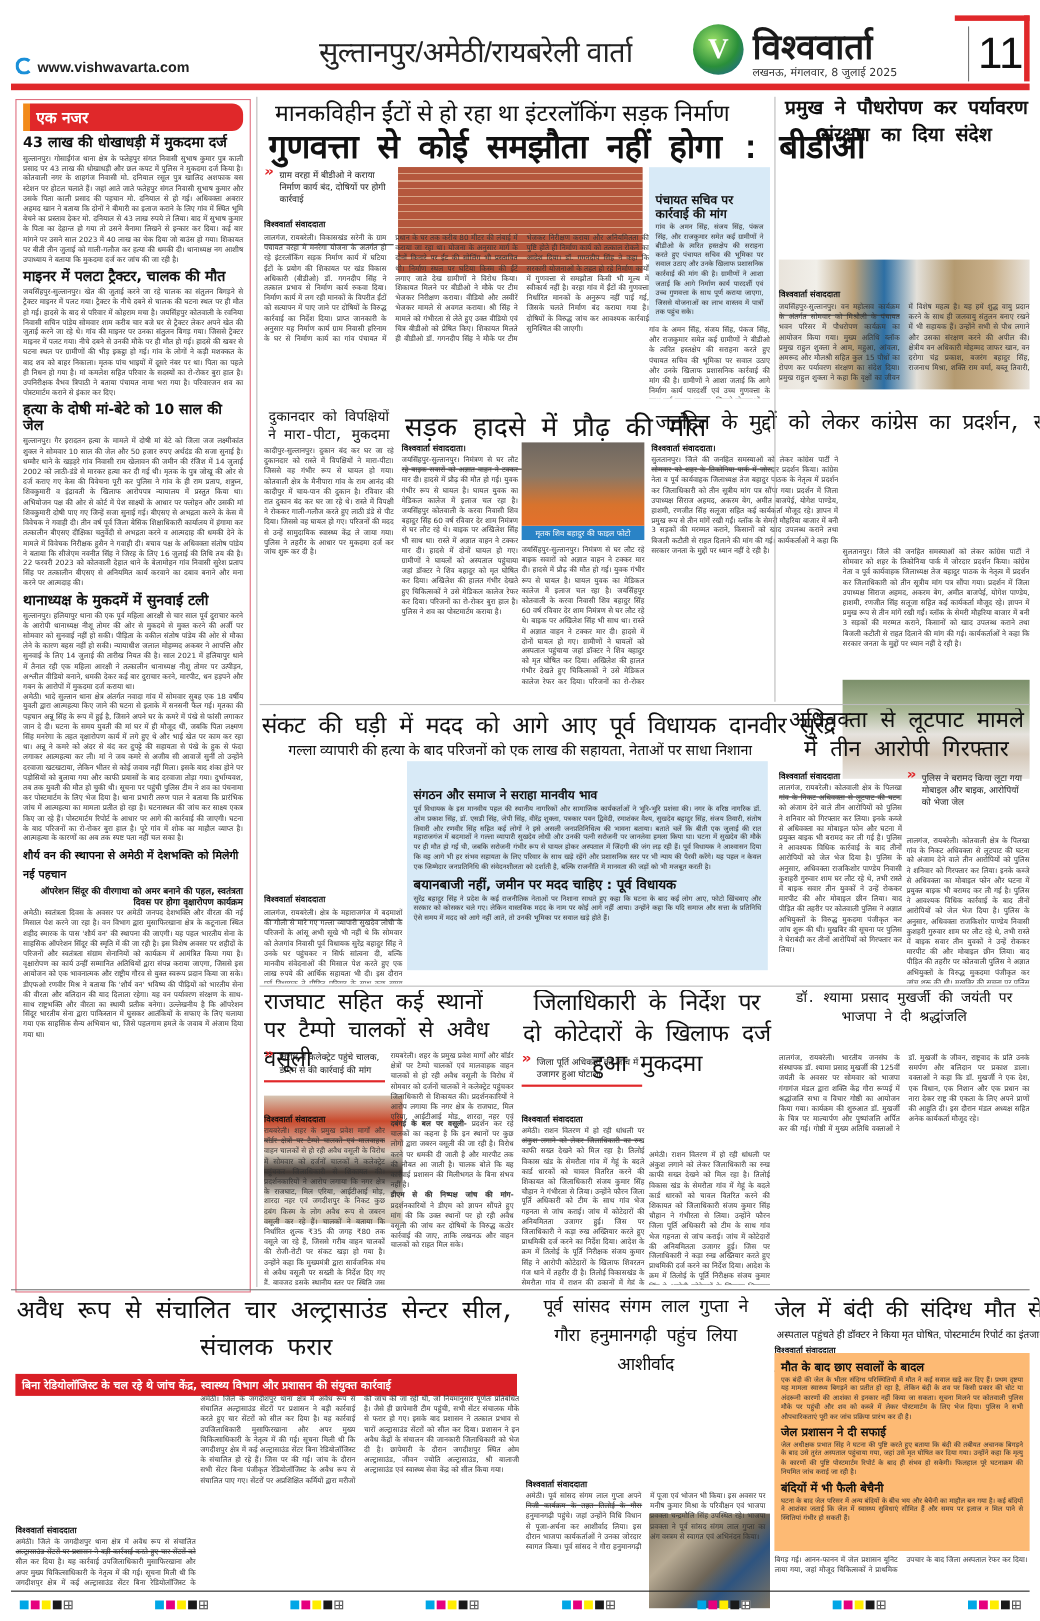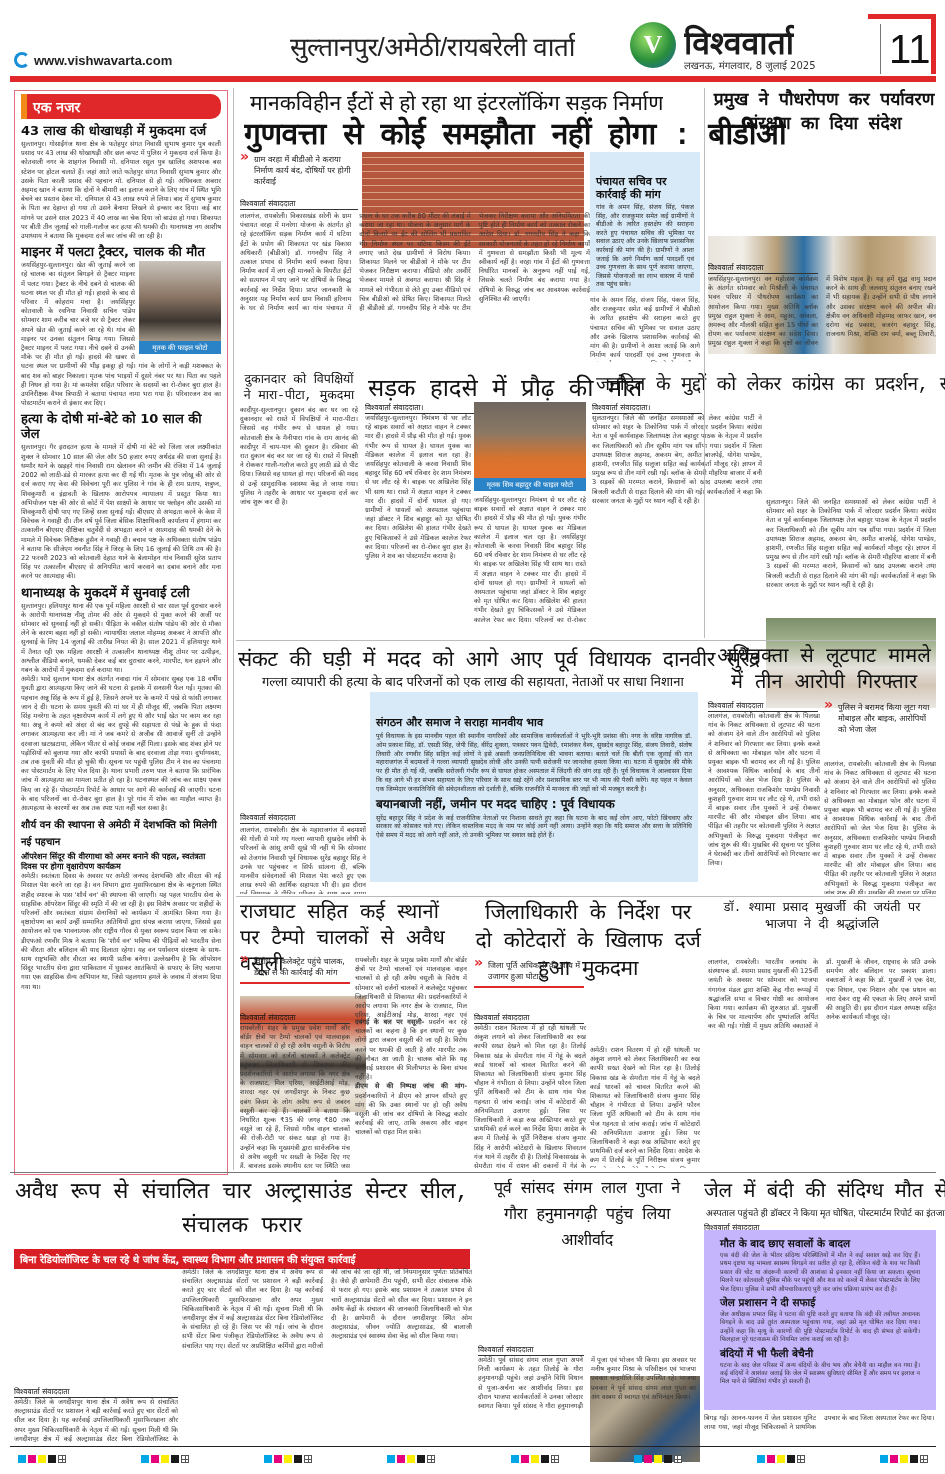--- a/index.html
+++ b/index.html
@@ -15,28 +15,28 @@
 .pagenum{left:880px;top:24px;font-size:40px;font-family:"Liberation Sans",sans-serif;color:#111;border-left:1px solid #777;padding-left:8px;line-height:50px}
 .redbar{left:10px;top:76px;width:926px;height:6px;background:#e0282a}
 .leftcol{left:14px;top:90px;width:214px;height:1085px;border:1px solid #e07080;padding:3px 6px}
 .eknazar{background:linear-gradient(90deg,#f28a1a 0,#f28a1a 6px,#e0282a 6px);color:#fff;font-weight:bold;font-size:14px;padding:3px 12px;border-radius:0 10px 10px 0;margin-bottom:4px}
 .h-sm{font-size:13px;font-weight:bold;line-height:15px;margin:3px 0 2px;color:#111}
 .h-sm.big{font-size:10px;line-height:17px}
 .body{font-size:6.6px;line-height:9.2px;color:#333;text-align:justify}
 .photo{background:linear-gradient(135deg,#9a8f7e,#5d5a52 40%,#b3a48e 70%,#7b6e5c);position:relative}
 .caption{background:#2a83c6;color:#fff;font-size:8px;text-align:center;padding:2px}
 .caption-s{font-size:7px}
-.subh{font-size:8px;font-weight:bold;text-align:left;color:#111;line-height:10px}
+.subh{font-size:8px;font-weight:bold;text-align:right;color:#111;line-height:10px}
 .big-h{font-family:Liberation Mono, monospace;font-weight:bold;color:#111;white-space:nowrap}
 .hl-reg{font-family:"Liberation Sans",sans-serif;color:#111;white-space:nowrap}
-.byline{font-size:7.5px;font-weight:normal;border-bottom:1px solid #333;padding-bottom:1px;margin-bottom:2px;color:#111}
+.byline{font-size:7.5px;font-weight:bold;border-bottom:1px solid #333;padding-bottom:14px;margin-bottom:2px;color:#111}
 .kicker{font-size:8px;color:#222;line-height:11px;padding-left:14px;position:relative;border-bottom:2px solid #e0282a;padding-bottom:4px}
 .kicker:before{content:"»";color:#e0282a;font-weight:bold;font-size:14px;position:absolute;left:0;top:-3px}
 .bluebox{background:#d8eaf7;padding:20px 6px}
-.yellowbox{background:#c4b5fd;padding:4px 16px}
+.yellowbox{background:#fdba74;padding:4px 6px}
 .cols3{column-count:3;column-gap:8px}
 .cols2{column-count:2;column-gap:8px}
 .redstrip{background:#d91f26;color:#fff;font-size:10px;font-weight:bold;padding:3px 6px;white-space:nowrap}
 .regmarks{left:10px;top:1446px;width:926px;height:28px;border-top:1px solid #222;display:flex;justify-content:space-between;padding:8px 8px 0}
 .rm{display:flex;gap:2px}
 .rm span{width:8px;height:8px;display:inline-block}
 .rm .x{border:1px solid #555;background:linear-gradient(#555,#555) center/1px 100% no-repeat,linear-gradient(#555,#555) center/100% 1px no-repeat #fff}
 .divv{background:#bbb;width:1px}
 .divh{background:#bbb;height:1px}
 .bricks{background:repeating-linear-gradient(0deg,#b5573d 0 6px,#d9a285 6px 7px),#b5573d}
@@ -57,24 +57,20 @@
 <div class="abs redbar"></div>
 
 <div class="abs leftcol">
   <div class="eknazar">एक नजर</div>
   <div>
     <div class="h-sm">43 लाख की धोखाधड़ी में मुकदमा दर्ज</div>
     <div class="body">सुल्तानपुर। गोसाईंगंज थाना क्षेत्र के फतेहपुर संगत निवासी सुभाष कुमार पुत्र काली प्रसाद पर 43 लाख की धोखाधड़ी और छल कपट में पुलिस ने मुकदमा दर्ज किया है। कोतवाली नगर के शाहगंज निवासी मो. दनियाल रसूल पुत्र खालिद अशफाक बस स्टेशन पर होटल चलाते हैं। जहां आते जाते फतेहपुर संगत निवासी सुभाष कुमार और उसके पिता काली प्रसाद की पहचान मो. दनियाल से हो गई। अधिवक्ता अबरार अहमद खान ने बताया कि दोनों ने बीमारी का इलाज कराने के लिए गांव में स्थित भूमि बेचने का प्रस्ताव देकर मो. दनियाल से 43 लाख रुपये ले लिया। बाद में सुभाष कुमार के पिता का देहान्त हो गया तो उसने बैनामा लिखने से इन्कार कर दिया। कई बार मांगने पर उसने साल 2023 में 40 लाख का चेक दिया जो बाउंस हो गया। शिकायत पर बीती तीन जुलाई को गाली-गलौज कर हत्या की धमकी दी। थानाध्यक्ष नग आशीष उपाध्याय ने बताया कि मुकदमा दर्ज कर जांच की जा रही है।</div>
   </div>
   <div>
     <div class="h-sm">माइनर में पलटा ट्रैक्टर, चालक की मौत</div>
-    <div style="float:right;width:82px;margin:0 0 2px 4px">
-      <div class="photo" style="height:80px;background:linear-gradient(180deg,#c9c4bc,#8a7564 45%,#3c3530 75%,#a19686)"></div>
-      <div class="caption caption-s">मृतक की फाइल फोटो</div>
-    </div>
     <div class="body">जयसिंहपुर-सुल्तानपुर। खेत की जुताई करने जा रहे चालक का संतुलन बिगड़ने से ट्रैक्टर माइनर में पलट गया। ट्रैक्टर के नीचे दबने से चालक की घटना स्थल पर ही मौत हो गई। हादसे के बाद से परिवार में कोहराम मचा है। जयसिंहपुर कोतवाली के रवनिया निवासी सचिन पांडेय सोमवार शाम करीब चार बजे घर से ट्रैक्टर लेकर अपने खेत की जुताई करने जा रहे थे। गांव की माइनर पर उनका संतुलन बिगड़ गया। जिससे ट्रैक्टर माइनर में पलट गया। नीचे दबने से उनकी मौके पर ही मौत हो गई। हादसे की खबर से घटना स्थल पर ग्रामीणों की भीड़ इकट्ठा हो गई। गांव के लोगों ने कड़ी मशक्कत के बाद शव को बाहर निकाला। मृतक पांच भाइयों में दूसरे नंबर पर था। पिता का पहले ही निधन हो गया है। मां कमलेश सहित परिवार के सदस्यों का रो-रोकर बुरा हाल है। उपनिरीक्षक वैभव त्रिपाठी ने बताया पंचायत नामा भरा गया है। परिवारजन शव का पोस्टमार्टम कराने से इंकार कर दिए।</div>
   </div>
   <div style="clear:both">
     <div class="h-sm">हत्या के दोषी मां-बेटे को 10 साल की जेल</div>
     <div class="body">सुल्तानपुर। गैर इरादतन हत्या के मामले में दोषी मां बेटे को जिला जज लक्ष्मीकांत शुक्ल ने सोमवार 10 साल की जेल और 50 हजार रुपए अर्थदंड की सजा सुनाई है। धम्मौर थाने के खड़हरे गांव निवासी राम खेलावन की जमीन की रंजिश में 14 जुलाई 2002 को लाठी-डंडे से मारकर हत्या कर दी गई थी। मृतक के पुत्र जोखू की ओर से दर्ज कराए गए केस की विवेचना पूरी कर पुलिस ने गांव के ही राम प्रताप, शत्रुघ्न, शिवकुमारी व इंद्रावती के खिलाफ आरोपपत्र न्यायालय में प्रस्तुत किया था। अभियोजन पक्ष की ओर से कोर्ट में पेश साक्ष्यों के आधार पर फ्लोहन और उसकी मां शिवकुमारी दोषी पाए गए जिन्हें सजा सुनाई गई। बीएसए से अभद्रता करने के केस में विवेचक ने गवाही दी। तीन वर्ष पूर्व जिला बेसिक शिक्षाधिकारी कार्यालय में हंगामा कर तत्कालीन बीएसए दीक्षिका चतुर्वेदी से अभद्रता करने व आत्मदाह की धमकी देने के मामले में विवेचक निरीक्षक हुसैन ने गवाही दी। बचाव पक्ष के अधिवक्ता संतोष पांडेय ने बताया कि सीजेएम नवनीत सिंह ने जिरह के लिए 16 जुलाई की तिथि तय की है। 22 फरवरी 2023 को कोतवाली देहात थाने के बेलामोहन गांव निवासी सुरेश प्रताप सिंह पर तत्कालीन बीएसए से अनियमित कार्य करवाने का दबाव बनाने और मना करने पर आत्मदाह की।</div>
   </div>
   <div>
     <div class="h-sm">थानाध्यक्ष के मुकदमें में सुनवाई टली</div>
     <div class="body">सुल्तानपुर। हलियापुर थाना की एक पूर्व महिला आरक्षी से चार साल पूर्व दुराचार करने के आरोपी थानाध्यक्ष नीशू तोमर की ओर से मुकदमे से मुक्त करने की अर्जी पर सोमवार को सुनवाई नहीं हो सकी। पीड़िता के वकील संतोष पांडेय की ओर से मौका लेने के कारण बहस नहीं हो सकी। न्यायाधीश जलाल मोहम्मद अकबर ने आपत्ति और सुनवाई के लिए 14 जुलाई की तारीख नियत की है। साल 2021 में हलियापुर थाने में तैनात रही एक महिला आरक्षी ने तत्कालीन थानाध्यक्ष नीशू तोमर पर उत्पीड़न, अश्लील वीडियो बनाने, धमकी देकर कई बार दुराचार करने, मारपीट, धन हड़पने और गबन के आरोपों में मुकदमा दर्ज कराया था।</div>
   </div>
@@ -161,21 +157,21 @@
 <div class="abs" style="left:240px;top:956px;width:110px;height:42px">
   <div class="kicker">विरोध में कलेक्ट्रेट पहुंचे चालक, डीएम से की कार्रवाई की मांग</div>
 </div>
 <div class="abs" style="left:240px;top:1012px;width:110px">
   <div class="byline">विश्ववार्ता संवाददाता</div>
 </div>
 <div class="abs body" style="left:240px;top:1024px;width:110px;height:144px">रायबरेली। शहर के प्रमुख प्रवेश मार्गों और बॉर्डर क्षेत्रों पर टैम्पो चालकों एवं मालवाहक वाहन चालकों से हो रही अवैध वसूली के विरोध में सोमवार को दर्जनों चालकों ने कलेक्ट्रेट पहुंचकर जिलाधिकारी से शिकायत की। प्रदर्शनकारियों ने आरोप लगाया कि नगर क्षेत्र के राजघाट, मिल एरिया, आईटीआई मोड़, शारदा नहर एवं जगदीशपुर के निकट कुछ दबंग किस्म के लोग अवैध रूप से जबरन वसूली कर रहे हैं। चालकों ने बताया कि निर्धारित शुल्क ₹35 की जगह ₹80 तक वसूले जा रहे हैं, जिससे गरीब वाहन चालकों की रोजी-रोटी पर संकट खड़ा हो गया है। उन्होंने कहा कि मुख्यमंत्री द्वारा सार्वजनिक मंच से अवैध वसूली पर सख्ती के निर्देश दिए गए हैं, बावजूद इसके स्थानीय स्तर पर स्थिति जस की तस बनी हुई है।</div>
 <div class="abs" style="left:355px;top:956px;width:112px;height:212px">
   <div class="body" style="height:62px;overflow:hidden">रायबरेली। शहर के प्रमुख प्रवेश मार्गों और बॉर्डर क्षेत्रों पर टैम्पो चालकों एवं मालवाहक वाहन चालकों से हो रही अवैध वसूली के विरोध में सोमवार को दर्जनों चालकों ने कलेक्ट्रेट पहुंचकर जिलाधिकारी से शिकायत की। प्रदर्शनकारियों ने आरोप लगाया कि नगर क्षेत्र के राजघाट, मिल एरिया, आईटीआई मोड़, शारदा नहर एवं जगदीशपुर के निकट कुछ दबंग किस्म के लोग अवैध रूप से जबरन वसूली कर रहे हैं। चालकों ने बताया कि निर्धारित शुल्क ₹35 की जगह ₹80 तक वसूले जा रहे हैं, जिससे गरीब वाहन चालकों की रोजी-रोटी पर संकट खड़ा हो गया है। उन्होंने कहा कि मुख्यमंत्री द्वारा सार्वजनिक मंच से अवैध वसूली पर सख्ती के निर्देश दिए गए हैं, बावजूद इसके स्थानीय स्तर पर स्थिति जस की तस बनी हुई है।</div>
   <div class="body"><b>दबंगई के बल पर वसूली-</b> <span>प्रदर्शन कर रहे चालकों का कहना है कि इन स्थानों पर कुछ लोगों द्वारा जबरन वसूली की जा रही है। विरोध करने पर धमकी दी जाती है और मारपीट तक की नौबत आ जाती है। चालक बोले कि यह कार्रवाई प्रशासन की मिलीभगत के बिना संभव नहीं है।</span></div>
-  <div class="body"><b>डीएम से की निष्पक्ष जांच की मांग-</b> <span>प्रदर्शनकारियों ने डीएम को ज्ञापन सौंपते हुए मांग की कि उक्त स्थानों पर हो रही अवैध वसूली की जांच कर दोषियों के विरुद्ध कठोर कार्रवाई की जाए, ताकि अकरम और वाहन चालकों को राहत मिल सके।</span></div>
+  <div class="body"><b>डीएम से की निष्पक्ष जांच की मांग-</b> <span>प्रदर्शनकारियों ने डीएम को ज्ञापन सौंपते हुए मांग की कि उक्त स्थानों पर हो रही अवैध वसूली की जांच कर दोषियों के विरुद्ध कठोर कार्रवाई की जाए, ताकि लखनऊ और वाहन चालकों को राहत मिल सके।</span></div>
 </div>
 
 <div class="abs big-h" style="left:474px;top:900px;width:226px;font-size:21px;line-height:28px;white-space:normal;text-align:center;font-weight:normal;letter-spacing:-0.4px;width:228px"><span>जिलाधिकारी के निर्देश पर दो कोटेदारों के खिलाफ दर्ज हुआ मुकदमा</span></div>
 <div class="abs" style="left:474px;top:960px;width:110px;height:38px">
   <div class="kicker">जिला पूर्ति अधिकारी की जांच में उजागर हुआ घोटाला</div>
 </div>
 <div class="abs photo" style="left:590px;top:956px;width:110px;height:86px;background:linear-gradient(135deg,#8a7f6c,#b8ab94 30%,#6e6557 55%,#2e5480 70%,#7c7363)"></div>
 <div class="abs" style="left:474px;top:1012px;width:110px">
   <div class="byline">विश्ववार्ता संवाददाता</div>
 </div>

